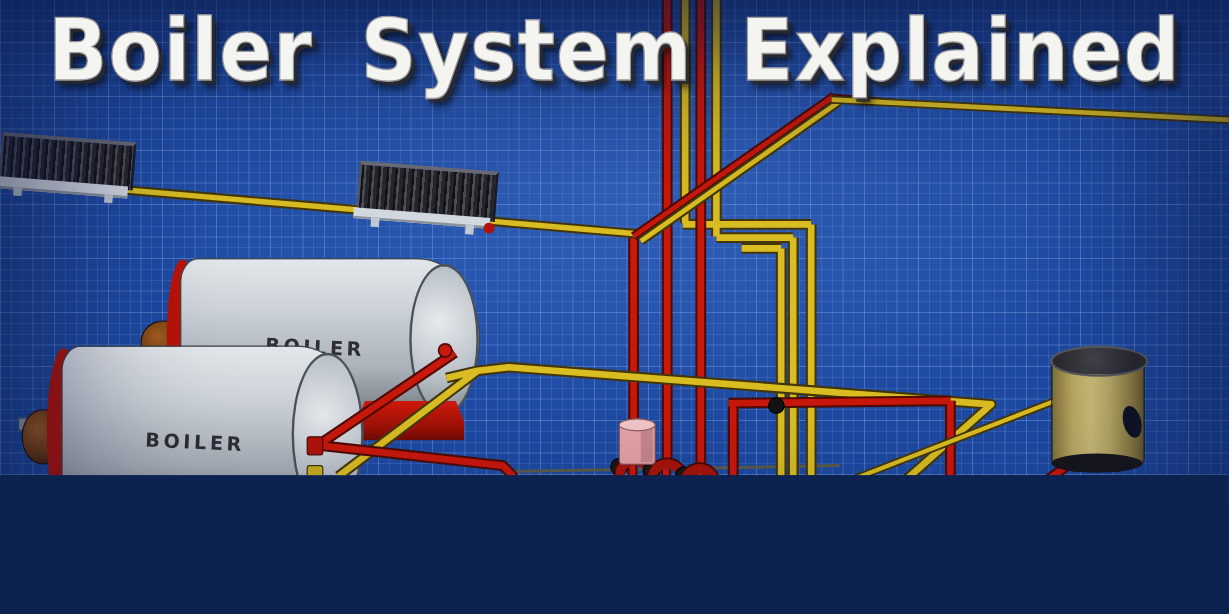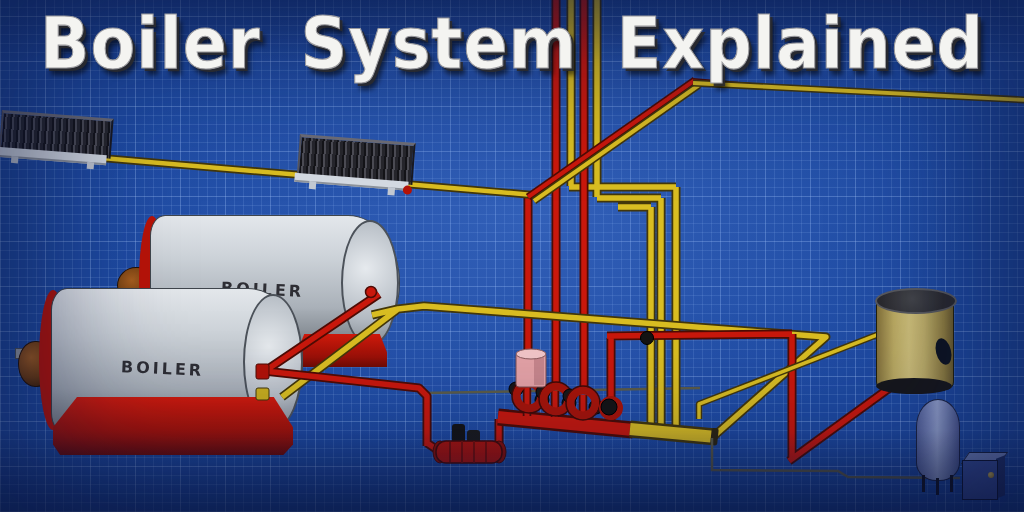--- a/index.html
+++ b/index.html
@@ -1,17 +1,17 @@
 <!DOCTYPE html>
 <html><head>
 <meta charset="utf-8">
 <style>
   html,body{margin:0;padding:0;background:#0d234f;}
   #stage{
-    position:relative;width:1024px;height:512px;overflow:hidden;
+    position:relative;width:1024px;height:396px;overflow:hidden;
     font-family:"DejaVu Sans","Liberation Sans",sans-serif;
     background-color:#1e4aa2;
     background-image:
       radial-gradient(ellipse at 52% 42%, rgba(95,145,235,0.30), rgba(0,0,0,0) 58%),
       repeating-linear-gradient(0deg, rgba(160,195,248,0.15) 0 1px, transparent 1px 9px),
       repeating-linear-gradient(90deg, rgba(160,195,248,0.15) 0 1px, transparent 1px 9px),
       repeating-linear-gradient(0deg, rgba(175,205,252,0.20) 0 1px, transparent 1px 45px),
       repeating-linear-gradient(90deg, rgba(175,205,252,0.20) 0 1px, transparent 1px 45px);
   }
   .abs{position:absolute;}

